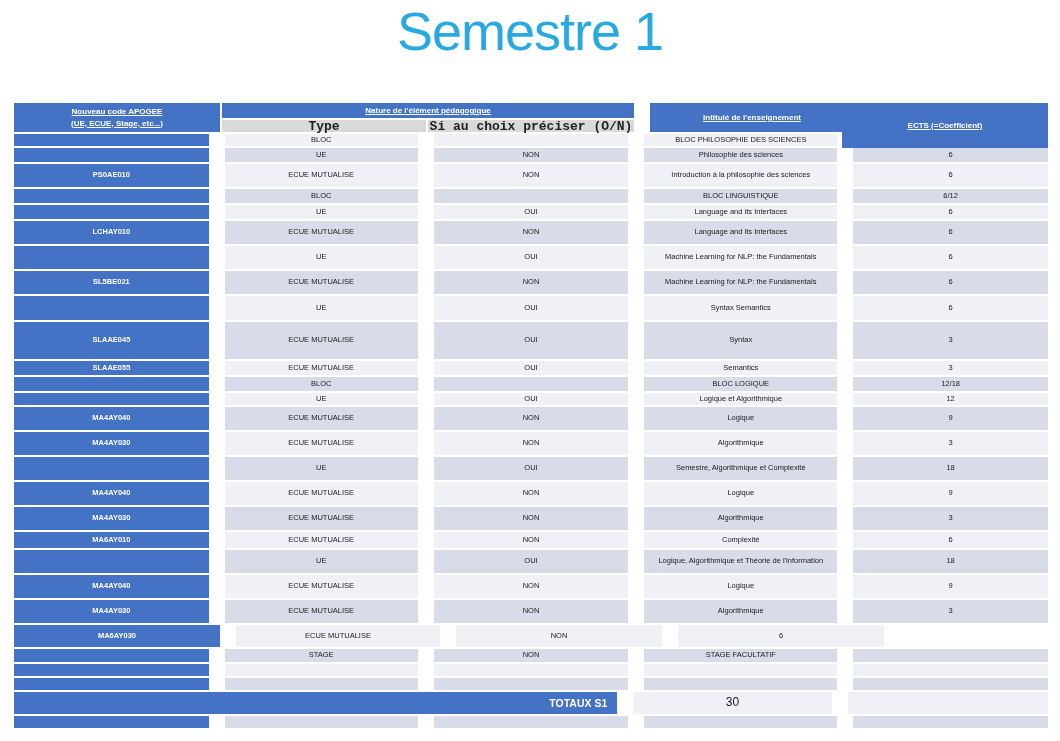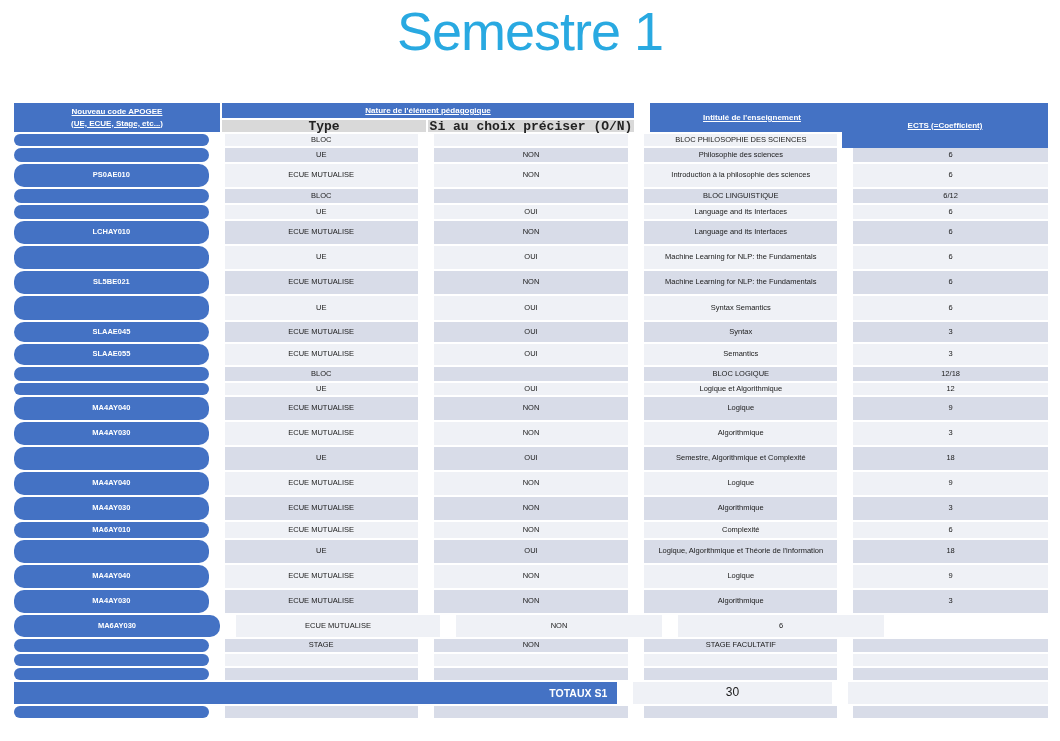--- a/index.html
+++ b/index.html
@@ -40,21 +40,21 @@
   }
   .s-type{left:208px;top:17px;width:204px;height:12px;}
   .s-choix{left:414px;top:17px;width:206px;height:12px;}
   
   .row{display:flex;column-gap:16px;margin-bottom:2px;}
   .cell{
     display:flex;align-items:center;justify-content:center;
     font-size:7.5px;text-align:center;line-height:1.1;
   }
   .w1{width:206px;} .w2{width:204px;} .w3{width:206px;} .w4{width:204px;} .w5{width:206px;}
-  .code{background:var(--blue);color:#fff;font-weight:bold;border-radius:10px;}
+  .code{background:var(--blue);color:#fff;font-weight:bold;}
   .light{background:var(--row-light);}
   .dark{background:var(--row-dark);}
   .totaux-label{
     background:var(--blue);color:#fff;font-weight:bold;font-size:10.5px;
     width:620px;display:flex;align-items:center;justify-content:flex-end;
     padding-right:10px;box-sizing:border-box;
   }
   .total-value{font-size:12px;font-weight:400;}
 </style>
 </head>
@@ -137,28 +137,28 @@
         <div class="cell w4 dark">Machine Learning for NLP: the Fundamentals</div>
         <div class="cell w5 dark">6</div>
       </div>
       <div class="row" style="height: 24px;">
         <div class="cell w1 code"></div>
         <div class="cell w2 light">UE</div>
         <div class="cell w3 light">OUI</div>
         <div class="cell w4 light">Syntax Semantics</div>
         <div class="cell w5 light">6</div>
       </div>
-      <div class="row" style="height: 20px;">
+      <div class="row" style="height: 37px;">
         <div class="cell w1 code">SLAAE045</div>
         <div class="cell w2 dark">ECUE MUTUALISE</div>
         <div class="cell w3 dark">OUI</div>
         <div class="cell w4 dark">Syntax</div>
         <div class="cell w5 dark">3</div>
       </div>
-      <div class="row" style="height: 21px;">
+      <div class="row" style="height: 14px;">
         <div class="cell w1 code">SLAAE055</div>
         <div class="cell w2 light">ECUE MUTUALISE</div>
         <div class="cell w3 light">OUI</div>
         <div class="cell w4 light">Semantics</div>
         <div class="cell w5 light">3</div>
       </div>
       <div class="row" style="height: 14px;">
         <div class="cell w1 code"></div>
         <div class="cell w2 dark">BLOC</div>
         <div class="cell w3 dark"></div>

